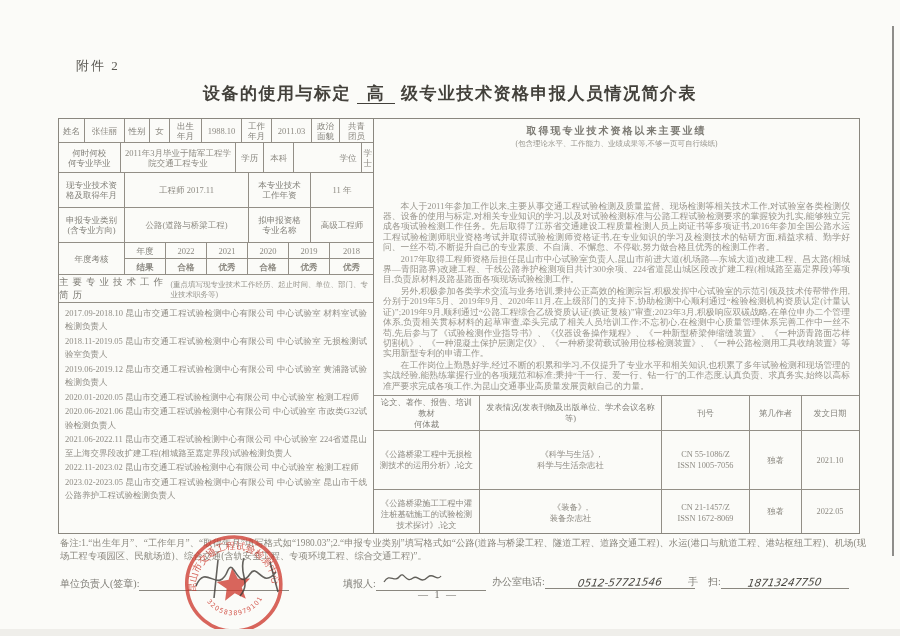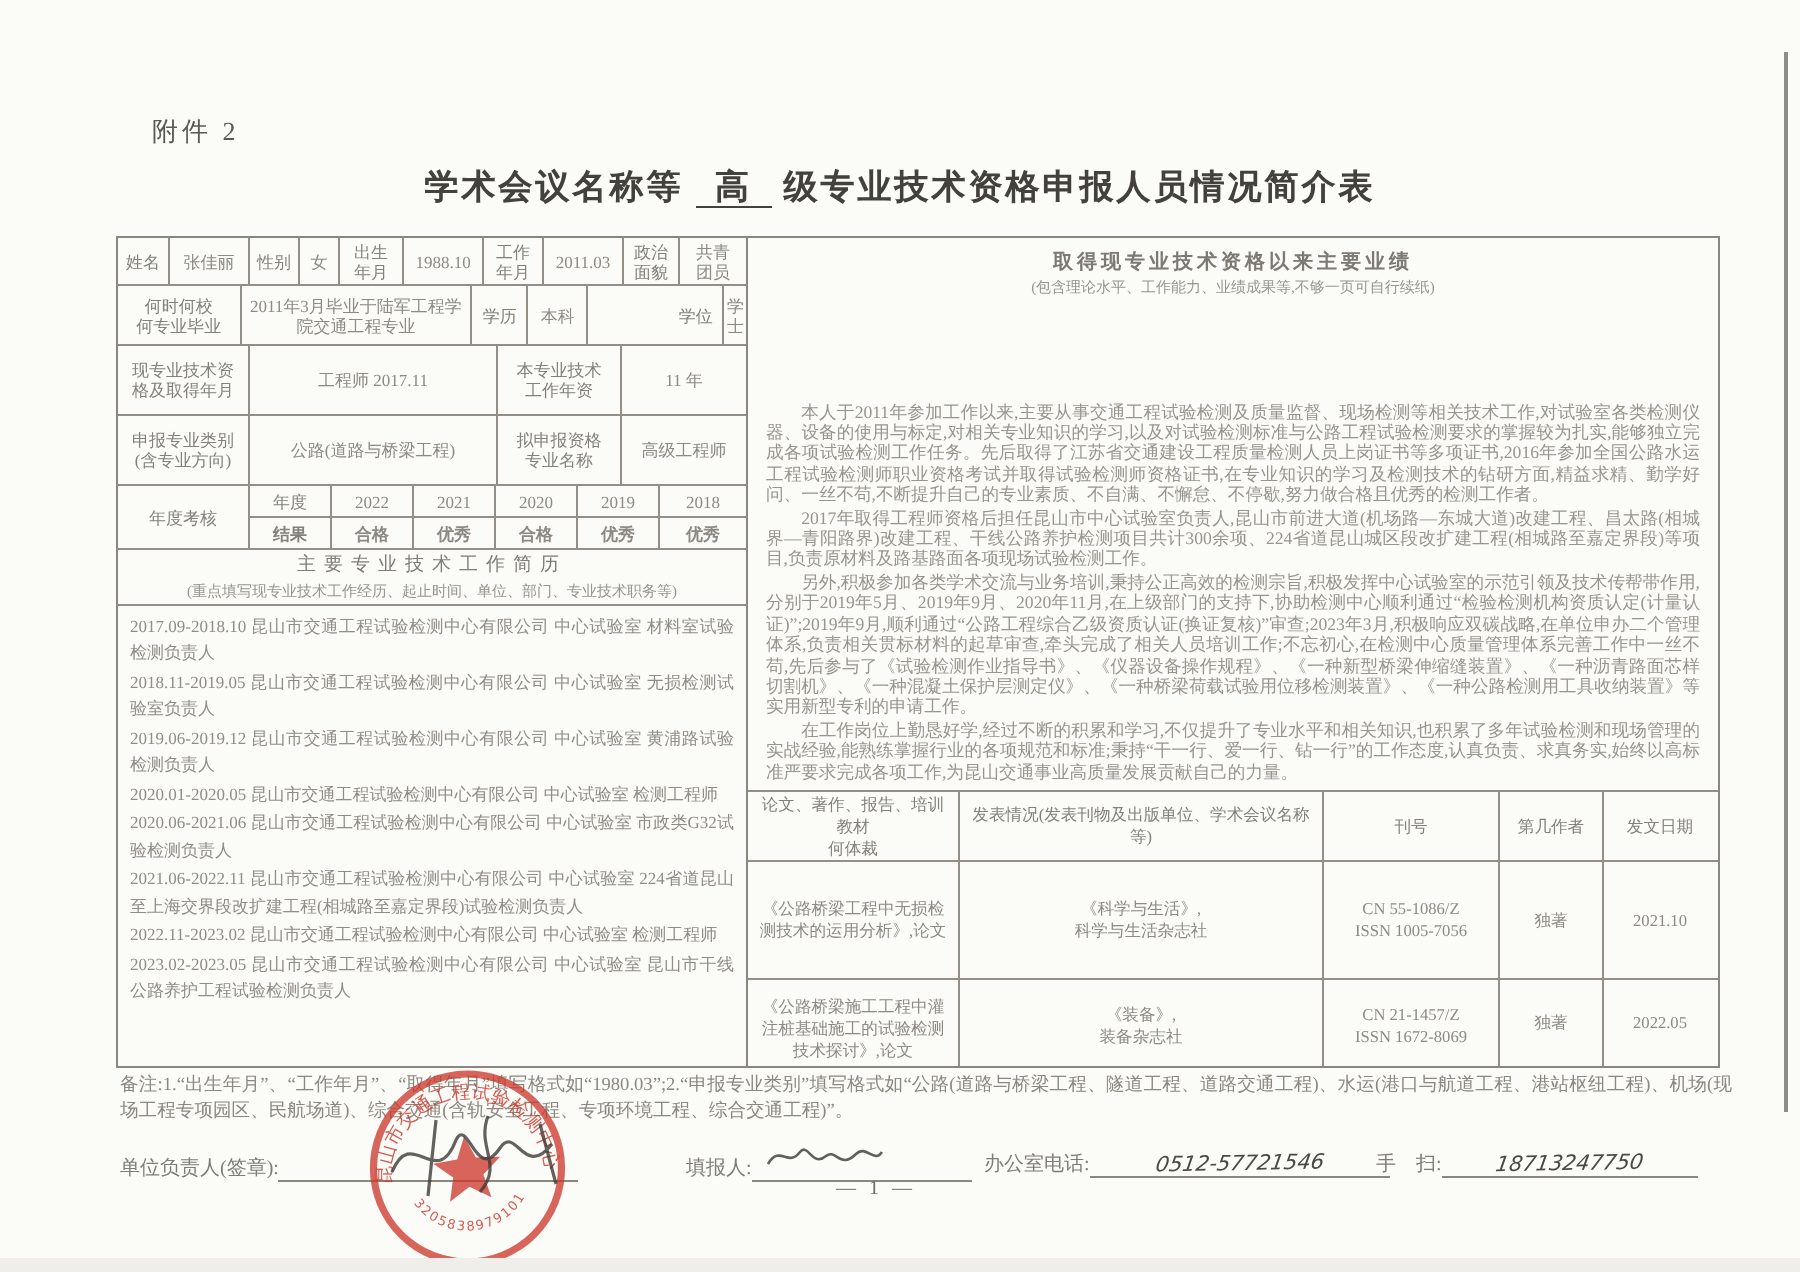--- a/index.html
+++ b/index.html
@@ -14,21 +14,21 @@
   
   .tbl{display:flex;border:1.2px solid #8a877f;background:transparent;}
   .lpane{width:314px;border-right:1.2px solid #8a877f;display:flex;flex-direction:column;font-size:8.5px;}
   .row{display:flex;border-bottom:1px solid #938f87;}
   .row:last-child{border-bottom:none;font-weight:bold;}
   .c{border-right:1px solid #938f87;display:flex;align-items:center;justify-content:center;
      text-align:center;white-space:pre-line;line-height:10px;padding:1px;box-sizing:border-box;}
   .c.last{border-right:none;}
   .lbl{color:#83817a;}
   .val{color:#8d8a82;}
-  .sechead{flex-direction:column;border-bottom:1px solid #938f87;align-items:center;justify-content:center;display:flex;}
+  .sechead{flex-direction:row;border-bottom:1px solid #938f87;align-items:center;justify-content:center;display:flex;}
   .sechead .t{font-size:9.5px;letter-spacing:4px;color:#7f7d76;}
   .sechead .n{font-size:7.5px;color:#96948c;margin-top:2px;}
   .worklist{flex:1;padding:4px 6px;overflow:hidden;}
   .worklist .we{font-size:8.5px;line-height:13.2px;color:#908d85;margin-bottom:1.5px;text-align:justify;}
   
   .rpane{flex:1;display:flex;flex-direction:column;font-size:9px;}
   .ach-title{text-align:center;font-size:10px;font-weight:bold;color:#7c7a73;letter-spacing:2px;padding-top:5px;height:16px;}
   .ach-sub{text-align:center;font-size:7.5px;color:#97958d;height:13px;}
   .ach-body{height:206px;overflow:hidden;padding:2px 9px 0 9px;box-sizing:border-box;margin-top:47px;}
   .ach-body p{margin:0 0 1px 0;text-indent:2em;font-size:8.8px;line-height:10.4px;color:#98958c;text-align:justify;}
@@ -55,21 +55,21 @@
 </style>
 </head>
 <body>
 
 <div class="page">
   <div class="scan">
 
     <div class="abs attach" style="left:76px;top:57px;">附件 2</div>
 
     <div class="abs doc-title" style="left:0;top:82px;">
-      <span>学术会议名称等</span>
+      <span>设备的使用与标定</span>
       <span class="grade">高</span>
       <span>级专业技术资格申报人员情况简介表</span>
     </div>
 
     <div class="abs tbl" style="left:58px;top:118px;width:800px;height:414px;">
 
       <div class="lpane">
 
         <div class="row" style="height:23px;">
           <div class="c lbl" style="width:26px;">姓名</div>

